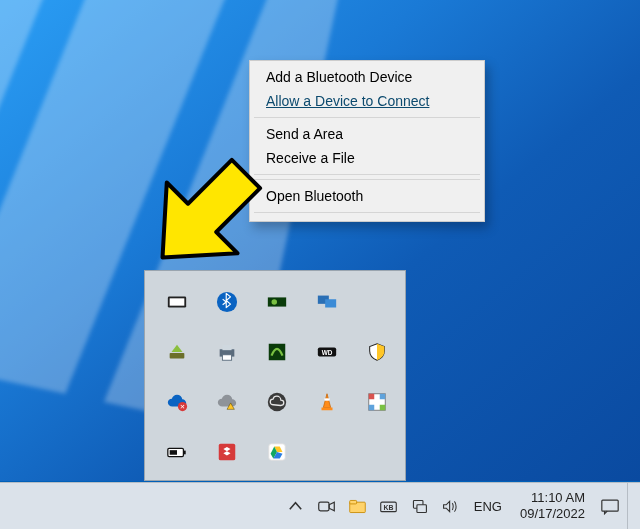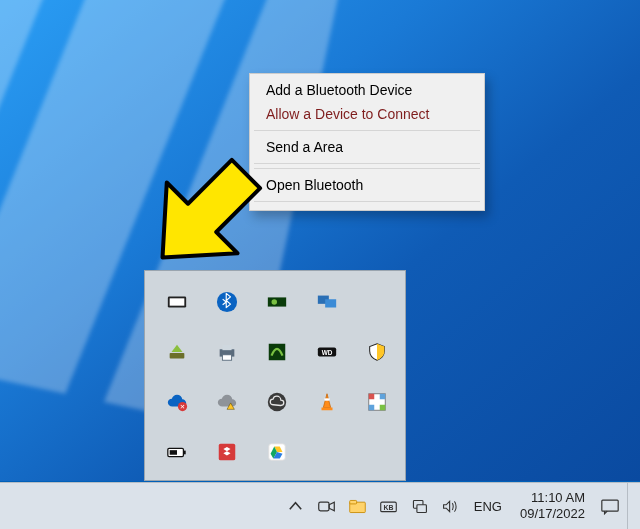--- a/index.html
+++ b/index.html
@@ -83,37 +83,37 @@
     cursor: pointer;
   }
   .tray-icon svg , .tray-icon .glyph{
     width: 22px;
     height: 22px;
   }
 
   
   .context-menu {
     position: absolute;
-    top: 73px;
+    top: 60px;
     left: 249px;
     width: 230px;
     background: #f0f0f0;
     border: 1px solid #cccccc;
     box-shadow: 4px 6px 10px rgba(0,0,0,0.25);
     padding: 4px 2px;
     font-size: 14px;
     color: #000;
     z-index: 10;
   }
   .cm-item {
     padding: 4px 14px;
     cursor: default;
     white-space: nowrap;
   }
-  .cm-item.disabled { color: #7f1d1d; }
+  .cm-item.disabled { color: #0c4a6e; text-decoration: underline; }
   .cm-item.bold { font-weight: 600; }
   .cm-sep {
     height: 1px;
     margin: 4px 2px;
     background: #d5d5d5;
   }
 
   
   .pointer-arrow {
     position: absolute;
@@ -301,20 +301,21 @@
     </div>
     <div class="tray-icon" title=""></div>
     <div class="tray-icon" title=""></div>
   </div>
 
 <div id="context-menu" class="context-menu">
     <div class="cm-item">Add a Bluetooth Device</div>
     <div class="cm-item disabled">Allow a Device to Connect</div>
     <div class="cm-sep"></div>
     <div class="cm-item">Send a Area</div>
+    <div class="cm-item">Receive a File</div>
     <div class="cm-sep"></div>
     <div class="cm-sep"></div>
     <div class="cm-item">Open Bluetooth</div>
     <div class="cm-sep"></div>
   </div>
 
 <svg class="pointer-arrow" viewBox="0 0 150 150">
   <g transform="rotate(45 75 75)">
     <path d="M55 10 L95 10 L95 72 L125 72 L75 128 L25 72 L55 72 Z" fill="#ffe600" stroke="#000" stroke-width="4" stroke-linejoin="round"></path>
   </g>

